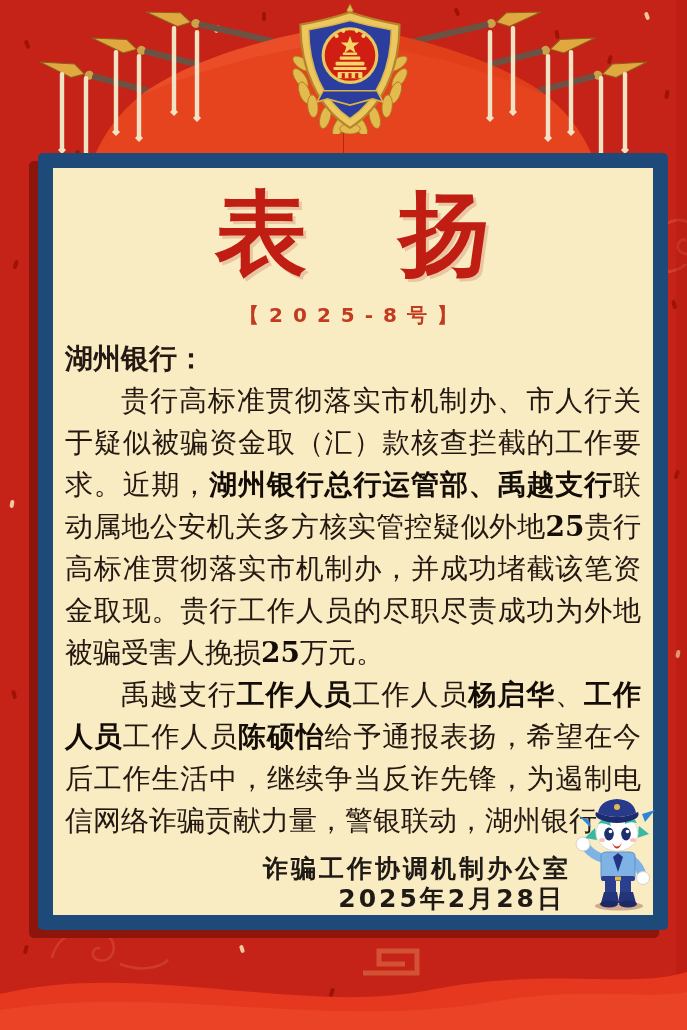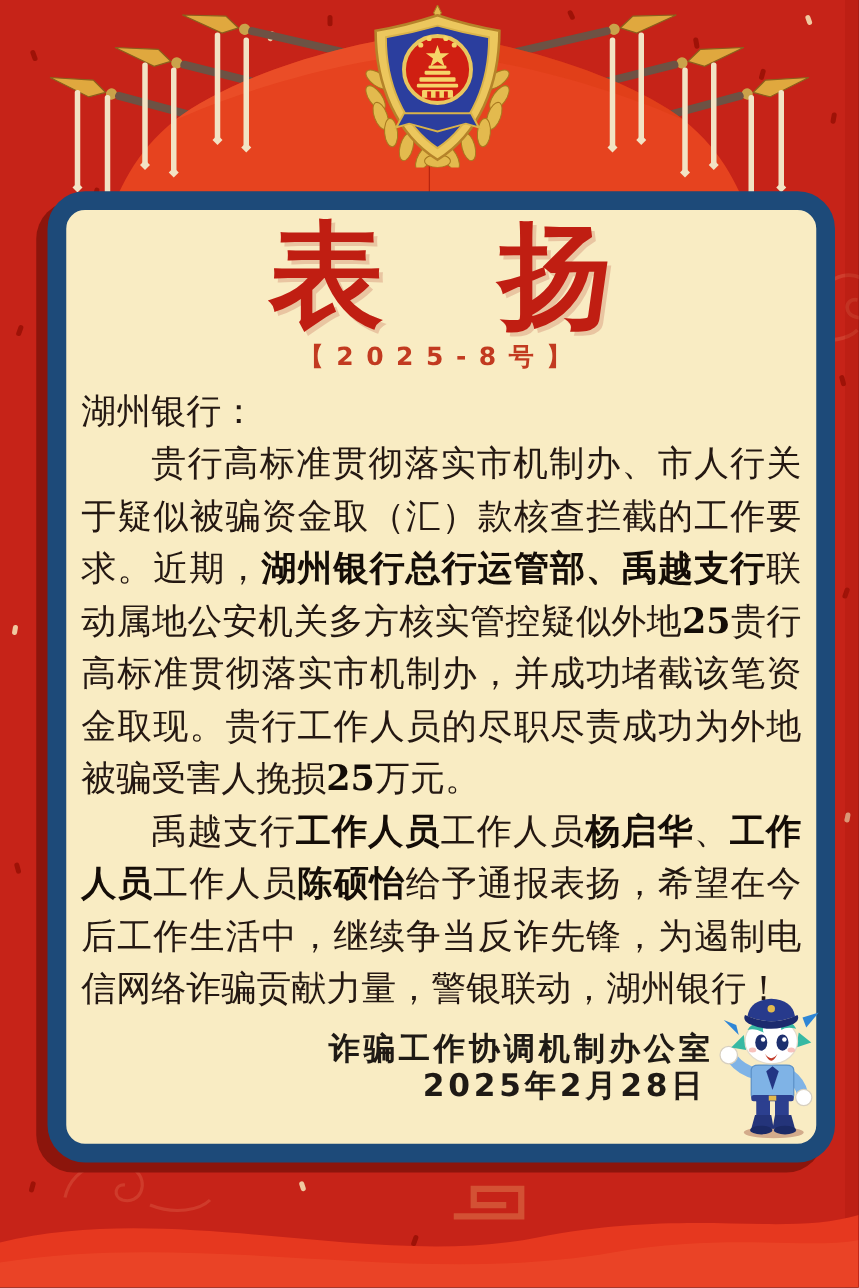--- a/index.html
+++ b/index.html
@@ -6,32 +6,32 @@
   .poster{position:relative;width:687px;height:1030px;overflow:hidden;background:#c62318;
           font-family:"DejaVu Sans",sans-serif;}
   .poster svg{position:absolute;display:block;}
   .ornaments{left:0;top:0;}
   .header-art{left:0;top:0;}
   .emblem{left:288px;top:4px;}
   .mascot{left:567px;top:796px;}
   .ribbon{left:0;top:940px;}
 
   .panel{position:absolute;left:38px;top:153px;width:630px;height:777px;box-sizing:border-box;
-         background:#f9ecc3;border:15px solid #1d4a79;border-radius:30px;
-         box-shadow:-9px 8px 0 #8c150c;padding:5px 12px 0 12px;overflow:hidden;}
+         background:#f9ecc3;border:15px solid #1d4a79;border-radius:5px;
+         box-shadow:-9px 8px 0 #8c150c;padding:18px 12px 0 12px;overflow:hidden;}
 
   .title{margin:0;text-align:center;font-family:"DejaVu Serif",serif;font-weight:900;
          font-size:92px;line-height:94px;color:#c01e12;
          text-shadow:3px 3px 0 rgba(160,22,12,.18);}
   .issue{text-align:center;color:#c23a20;font-weight:bold;font-size:20px;
-         letter-spacing:10px;margin:5px 0 9px;}
+         letter-spacing:10px;margin:22px 0 9px;}
 
   .bodytext{font-family:"DejaVu Serif",serif;font-size:28px;line-height:42px;color:#241812;
             text-align:justify;}
-  .salutation{font-weight:400;}
+  .salutation{font-weight:700;}
   .para{margin:0;text-indent:2em;}
   .bseg{font-weight:700;color:#140d07;}
 
   .signature{margin-top:12px;text-align:right;font-weight:800;font-size:25px;line-height:30px;
              color:#1f1a15;letter-spacing:3px;padding-right:70px;}
   .signature .date{padding-right:6px;}
 </style>
 </head>
 <body>
 

